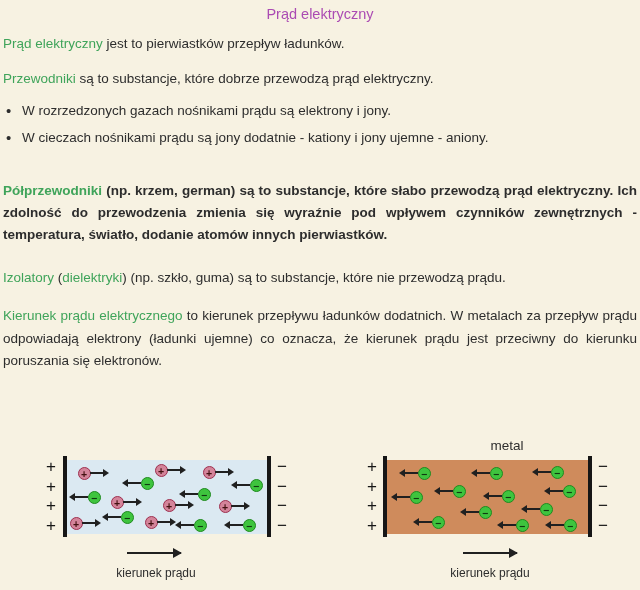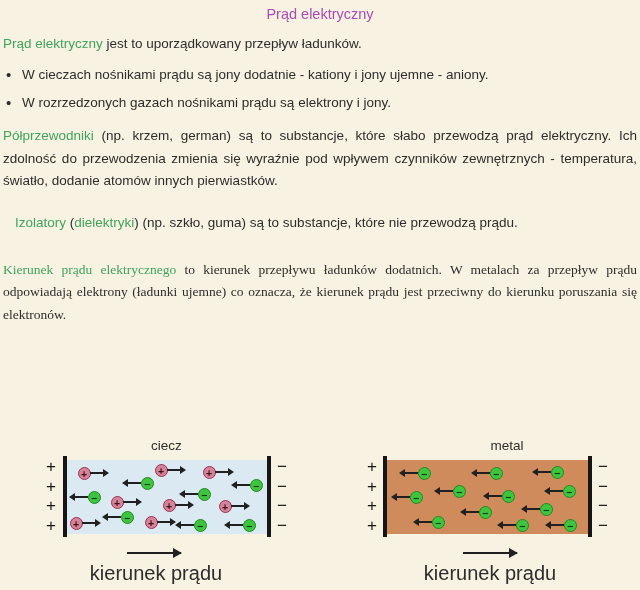--- a/index.html
+++ b/index.html
@@ -16,23 +16,23 @@
   .content { padding:2px 3px 0 3px; }
   .title { text-align:center; font-size:14.5px; line-height:20px; color:#ab4bb3; margin-top:2px; }
   .para { text-align:justify; line-height:22.4px; }
   .term { color:#3fa45a; }
   .p1 { margin-top:9px; }
   .p2 { margin-top:13px; }
   ul.bullets { list-style:none; margin-top:9px; }
   ul.bullets li { position:relative; padding-left:19px; text-align:justify; line-height:22.4px; margin-top:5px; }
   ul.bullets li:first-child { margin-top:0; }
   ul.bullets li::before { content:"\2022"; position:absolute; left:3px; top:0; font-size:15px; }
-  .p3 { margin-top:11px; }
-  .p4 { margin-top:20px;margin-left:12px; }
-  .p5 { margin-top:24px;font-family:Liberation Serif, serif; }
+  .p3 { margin-top:30px;font-weight:bold; }
+  .p4 { margin-top:20px; }
+  .p5 { margin-top:16px; }
 
   
   .figures { position:absolute; left:0; top:437px; width:640px; height:153px; }
   .figures > div { position:absolute; }
   .d-label { top:0; height:17px; text-align:center; line-height:17px; font-size:13.5px; }
   .bar { top:19px; width:3.5px; height:81px; background:#161616; }
   .rect { top:23px; height:74px; position:absolute; }
   .liquid-fill { background:#dbe9f2; }
   .metal-fill  { background:#cf8b5c; }
   .electrode-col { top:21px; height:76px; width:18px; display:flex; flex-direction:column; justify-content:space-between; align-items:center; font-size:17px; line-height:17px; color:#161616; }
@@ -47,47 +47,47 @@
   .p-arrow { position:absolute; top:4.2px; width:14px; height:1.6px; background:#202020; }
   .dir-right .p-arrow { left:11.5px; }
   .dir-left  .p-arrow { right:11.5px; }
   .p-arrow::after { content:""; position:absolute; top:-3.2px; border-top:4px solid transparent; border-bottom:4px solid transparent; }
   .dir-right .p-arrow::after { right:-5px; border-left:6px solid #202020; }
   .dir-left  .p-arrow::after { left:-5px; border-right:6px solid #202020; }
 
   
   .main-arrow { top:115px; width:54px; height:1.8px; background:#202020; }
   .main-arrow::after { content:""; position:absolute; right:-1px; top:-4.1px; border-top:5px solid transparent; border-bottom:5px solid transparent; border-left:9px solid #202020; }
-  .arrow-label { top:127px; width:160px; text-align:center; font-size:20px; line-height:18px; }
+  .arrow-label { top:127px; width:160px; text-align:center; font-size:12px; line-height:18px; }
 </style>
 </head>
 <body>
 
 <div id="page">
   <div class="content">
     <div class="title">Prąd elektryczny</div>
 
-    <p class="para p1"><span class="term">Prąd elektryczny</span><span> jest to uporządkowany przepływ ładunków.</span></p>
-
+    <p class="para p1"><span class="term">Prąd elektryczny</span><span> jest to pierwiastków przepływ ładunków.</span></p>
+
+    <p class="para p2"><span class="term">Przewodniki</span><span> są to substancje, które dobrze przewodzą prąd elektryczny.</span></p>
 
     <ul class="bullets">
+      <li><span>W rozrzedzonych gazach nośnikami prądu są elektrony i jony.</span></li>
       <li><span>W cieczach nośnikami prądu są jony dodatnie - kationy i jony ujemne - aniony.</span></li>
-      <li><span>W rozrzedzonych gazach nośnikami prądu są elektrony i jony.</span></li>
     </ul>
 
     <p class="para p3"><span class="term">Półprzewodniki</span><span> (np. krzem, german) są to substancje, które słabo przewodzą prąd elektryczny. Ich zdolność do przewodzenia zmienia się wyraźnie pod wpływem czynników zewnętrznych - temperatura, światło, dodanie atomów innych pierwiastków.</span></p>
 
     <p class="para p4"><span class="term">Izolatory</span><span> (</span><span class="term">dielektryki</span><span>) (np. szkło, guma) są to substancje, które nie przewodzą prądu.</span></p>
 
     <p class="para p5"><span class="term">Kierunek prądu elektrycznego</span><span> to kierunek przepływu ładunków dodatnich. W metalach za przepływ prądu odpowiadają elektrony (ładunki ujemne) co oznacza, że kierunek prądu jest przeciwny do kierunku poruszania się elektronów.</span></p>
   </div>
 
   <div class="figures">
 
-    <div class="d-label" style="left:63px;width:207px;">ciecz</div>
     <div class="electrode-col" style="left:42px;">
         <span>+</span>
         <span>+</span>
         <span>+</span>
         <span>+</span>
       </div>
     <div class="bar" style="left:63px;"></div>
     <div class="rect liquid-fill" style="left:66.5px;width:200.5px;">
         <div class="particle cation dir-right" style="left: 11px; top: 7px;">
           <span class="p-arrow"></span>

